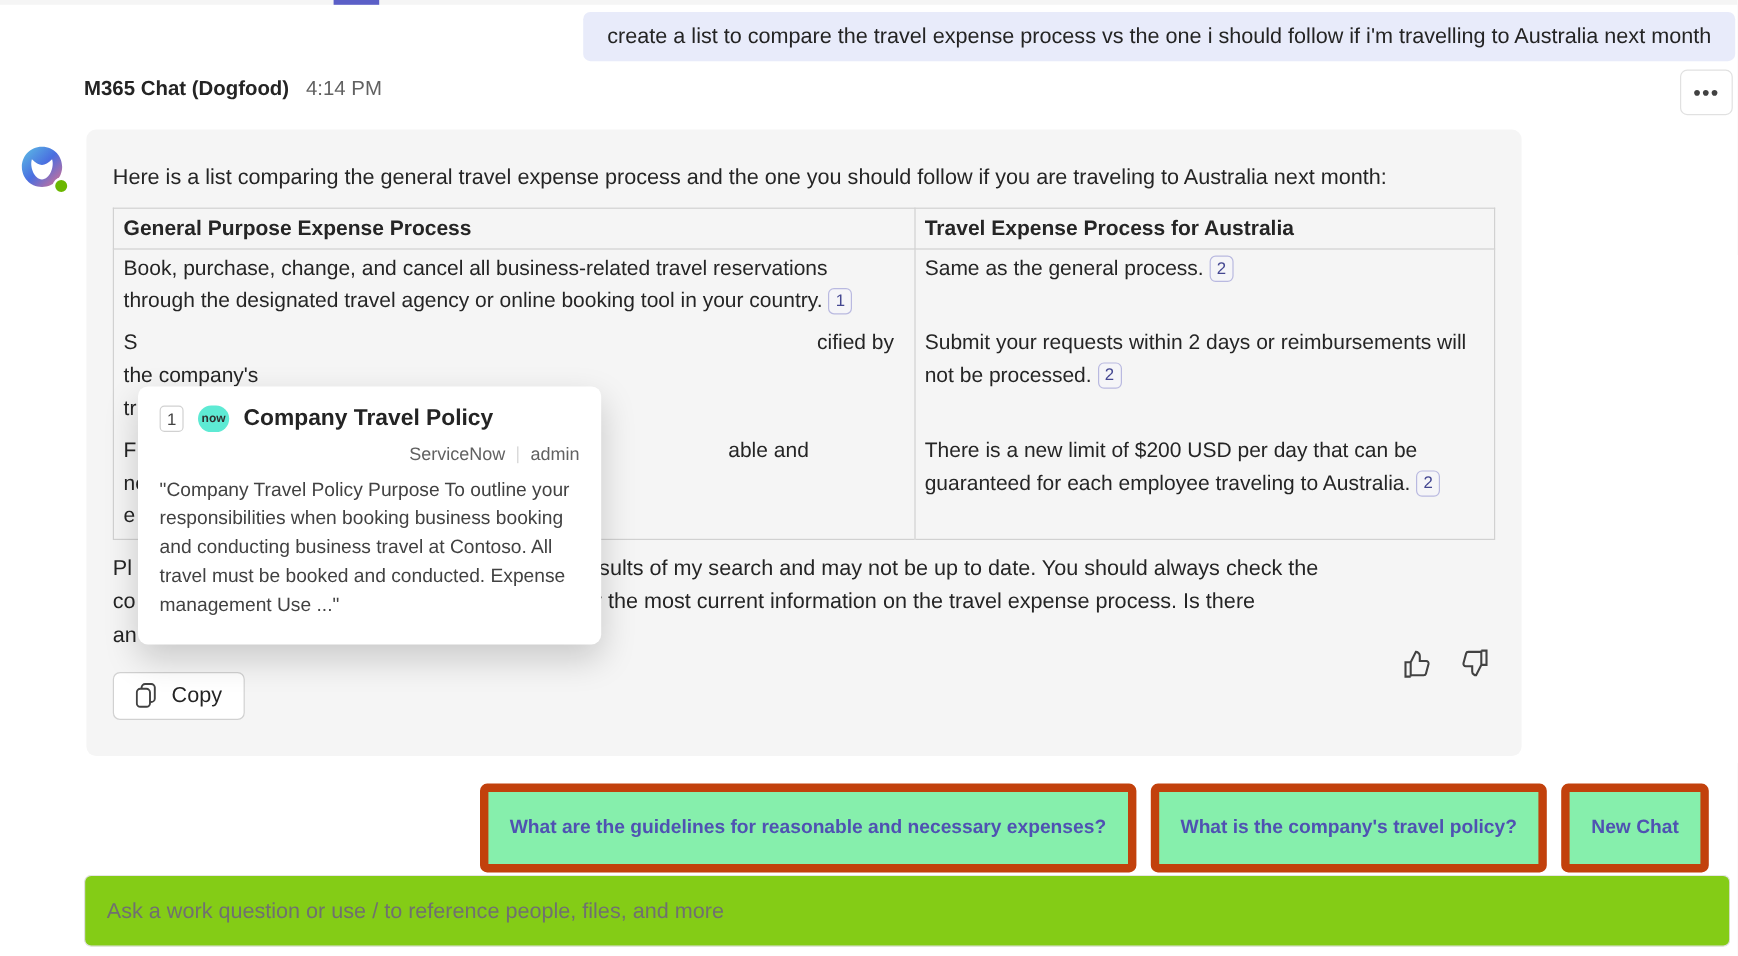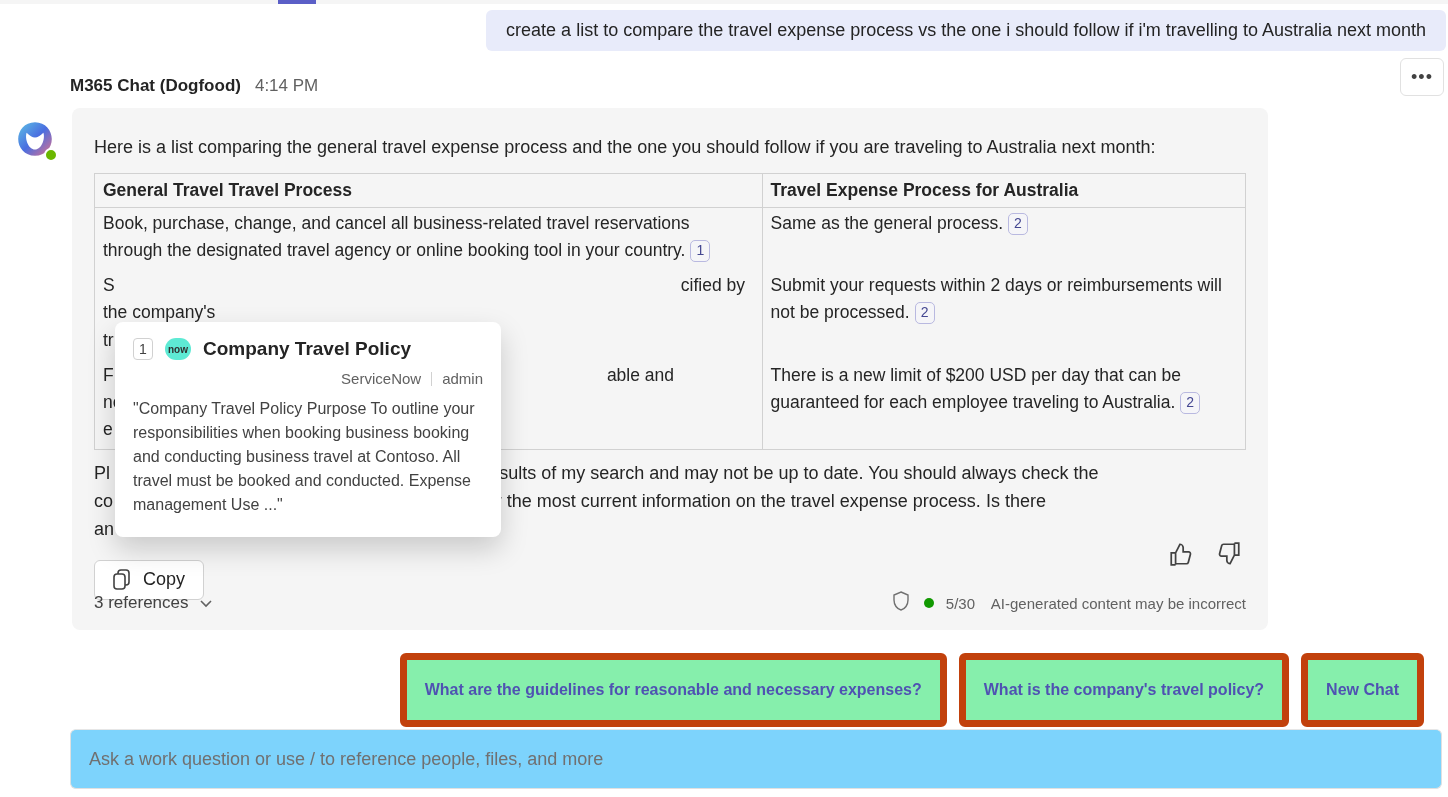--- a/index.html
+++ b/index.html
@@ -41,21 +41,21 @@
       border-radius: 6px;
       background: #fff;
       display: flex; align-items: center; justify-content: center;
       cursor: pointer;
       color: #424242;
       font-size: 18px;
       letter-spacing: 1px;
     }
     .sender-row {
       position: absolute;
-      top: 76px; left: 70px;
+      top: 64px; left: 70px;
       display: flex; gap: 14px; align-items: baseline;
       color: #242424;
     }
     .sender-name { font-size: 17px; font-weight: 600; }
     .sender-time { font-size: 17px; color: #616161; }
     .avatar {
       position: absolute;
       top: 118px; left: 14px;
       width: 42px; height: 42px;
     }
@@ -223,21 +223,21 @@
       cursor: pointer;
     }
 
     .input-bar {
       position: absolute;
       bottom: 8px; left: 70px; right: 6px;
       height: 60px;
       border: 1px solid #e0e0e0;
       border-top: 1px solid #e6e6e6;
       border-radius: 6px;
-      background: #7dd3fc;
+      background: #84cc16;
       display: flex; align-items: center;
       padding: 0 18px;
     }
     .input-bar input {
       flex: 1;
       border: none;
       outline: none;
       font-size: 18px;
       color: #616161;
       background: transparent;
@@ -277,21 +277,21 @@
     </svg>
     <div class="presence"></div>
   </div>
 
   <div class="response-card">
     <div class="intro-text">Here is a list comparing the general travel expense process and the one you should follow if you are traveling to Australia next month:</div>
 
     <table class="compare-table">
       <tbody>
           <tr>
-        <th class="col1">General Travel Travel Process</th>
+        <th class="col1">General Purpose Expense Process</th>
         <th class="col2">Travel Expense Process for Australia</th>
       </tr>
       <tr>
         <td class="col1">
           <span>Book, purchase, change, and cancel all business-related travel reservations through the designated travel agency or online booking tool in your country.</span>
           <span class="cite-badge">1</span>
         </td>
         <td class="col2">
           <span>Same as the general process.</span>
           <span class="cite-badge">2</span>
@@ -342,40 +342,20 @@
         </svg>
       </span>
       <span>
         <svg viewBox="0 0 24 24" fill="none" stroke="#424242" stroke-width="1.6">
           <path d="M17 2v11l-4 8c-1 0-3-1-3-3v-4H5c-1 0-2-1-1.7-2.3l2-7.5C5.5 3.4 6.3 3 7 3h10z"></path>
           <path d="M17 13h4V2h-4"></path>
         </svg>
       </span>
     </div>
 
-    <div class="refs-row">
-      <div class="refs-toggle">
-        <span>3 references</span>
-        <svg width="14" height="14" viewBox="0 0 14 14">
-          <path d="M2 5 L7 10 L12 5" stroke="#616161" stroke-width="1.6" fill="none"></path>
-        </svg>
-      </div>
-      <div class="spacer"></div>
-      <span class="shield-icon">
-        <svg width="18" height="20" viewBox="0 0 18 20" fill="none" stroke="#707070" stroke-width="1.4">
-          <path d="M9 1 L16 4 V9 C16 14 13 18 9 19 C5 18 2 14 2 9 V4 Z"></path>
-        </svg>
-      </span>
-      <span class="ai-meta">
-        <span class="green-dot"></span>
-        <span>5/30</span>
-        &nbsp;&nbsp;
-        <span>AI-generated content may be incorrect</span>
-      </span>
-    </div>
   </div>
 
   <div class="citation-popover">
     <div class="pop-header">
       <span class="pop-num">1</span>
       <span class="pop-logo">now</span>
       <span class="pop-title">Company Travel Policy</span>
     </div>
     <div class="pop-sub">
       <span>ServiceNow</span>

